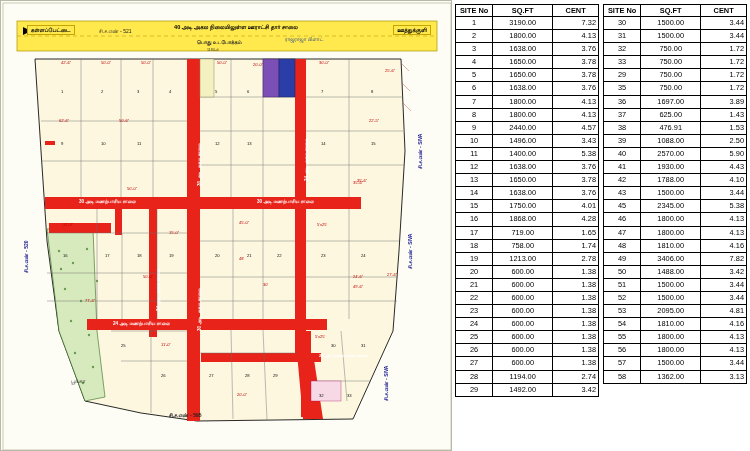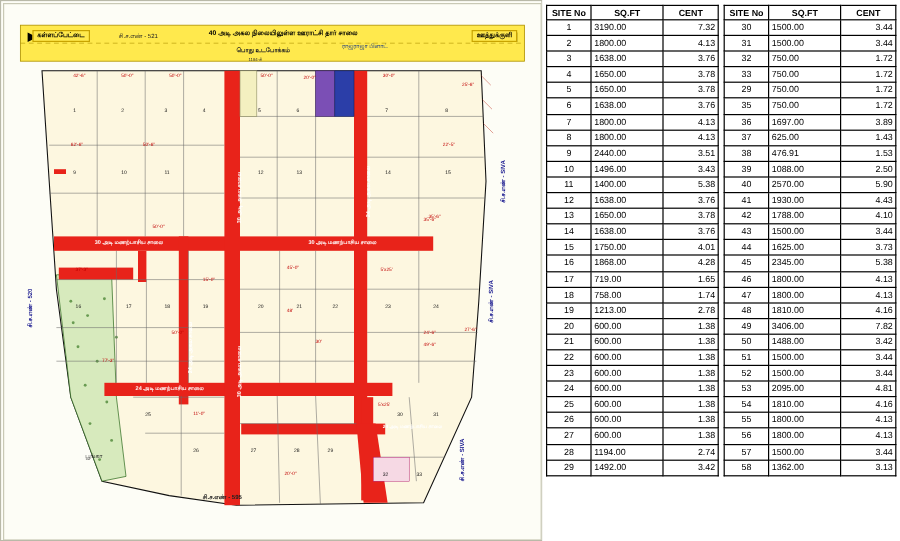--- a/index.html
+++ b/index.html
@@ -122,21 +122,21 @@
     background: #ffffff;
   }
   table.sitetbl td {
     border: 1px solid #000;
     padding: 0px 2px;
     height: 12.1px;
     line-height: 12.1px;
     background: #ffffff;
   }
   td.c-no { text-align: center; width: 26%; }
-  td.c-sq { text-align: left; width: 42%; }
+  td.c-sq { text-align: center; width: 42%; }
   td.c-ct { text-align: right; width: 32%; padding-right: 5px; }
 </style>
 </head>
 <body>
 
 <div id="page">
 
   <div id="plan">
 
     <svg id="plan-svg" width="452" height="451" viewBox="0 0 452 451">
@@ -384,21 +384,21 @@
               <td class="c-ct">4.13</td>
             </tr>
             <tr>
               <td class="c-no">8</td>
               <td class="c-sq">1800.00</td>
               <td class="c-ct">4.13</td>
             </tr>
             <tr>
               <td class="c-no">9</td>
               <td class="c-sq">2440.00</td>
-              <td class="c-ct">3.51</td>
+              <td class="c-ct">4.57</td>
             </tr>
             <tr>
               <td class="c-no">10</td>
               <td class="c-sq">1496.00</td>
               <td class="c-ct">3.43</td>
             </tr>
             <tr>
               <td class="c-no">11</td>
               <td class="c-sq">1400.00</td>
               <td class="c-ct">5.38</td>
@@ -571,25 +571,20 @@
               <td class="c-no">42</td>
               <td class="c-sq">1788.00</td>
               <td class="c-ct">4.10</td>
             </tr>
             <tr>
               <td class="c-no">43</td>
               <td class="c-sq">1500.00</td>
               <td class="c-ct">3.44</td>
             </tr>
             <tr>
-              <td class="c-no">44</td>
-              <td class="c-sq">1625.00</td>
-              <td class="c-ct">3.73</td>
-            </tr>
-            <tr>
               <td class="c-no">45</td>
               <td class="c-sq">2345.00</td>
               <td class="c-ct">5.38</td>
             </tr>
             <tr>
               <td class="c-no">46</td>
               <td class="c-sq">1800.00</td>
               <td class="c-ct">4.13</td>
             </tr>
             <tr>

